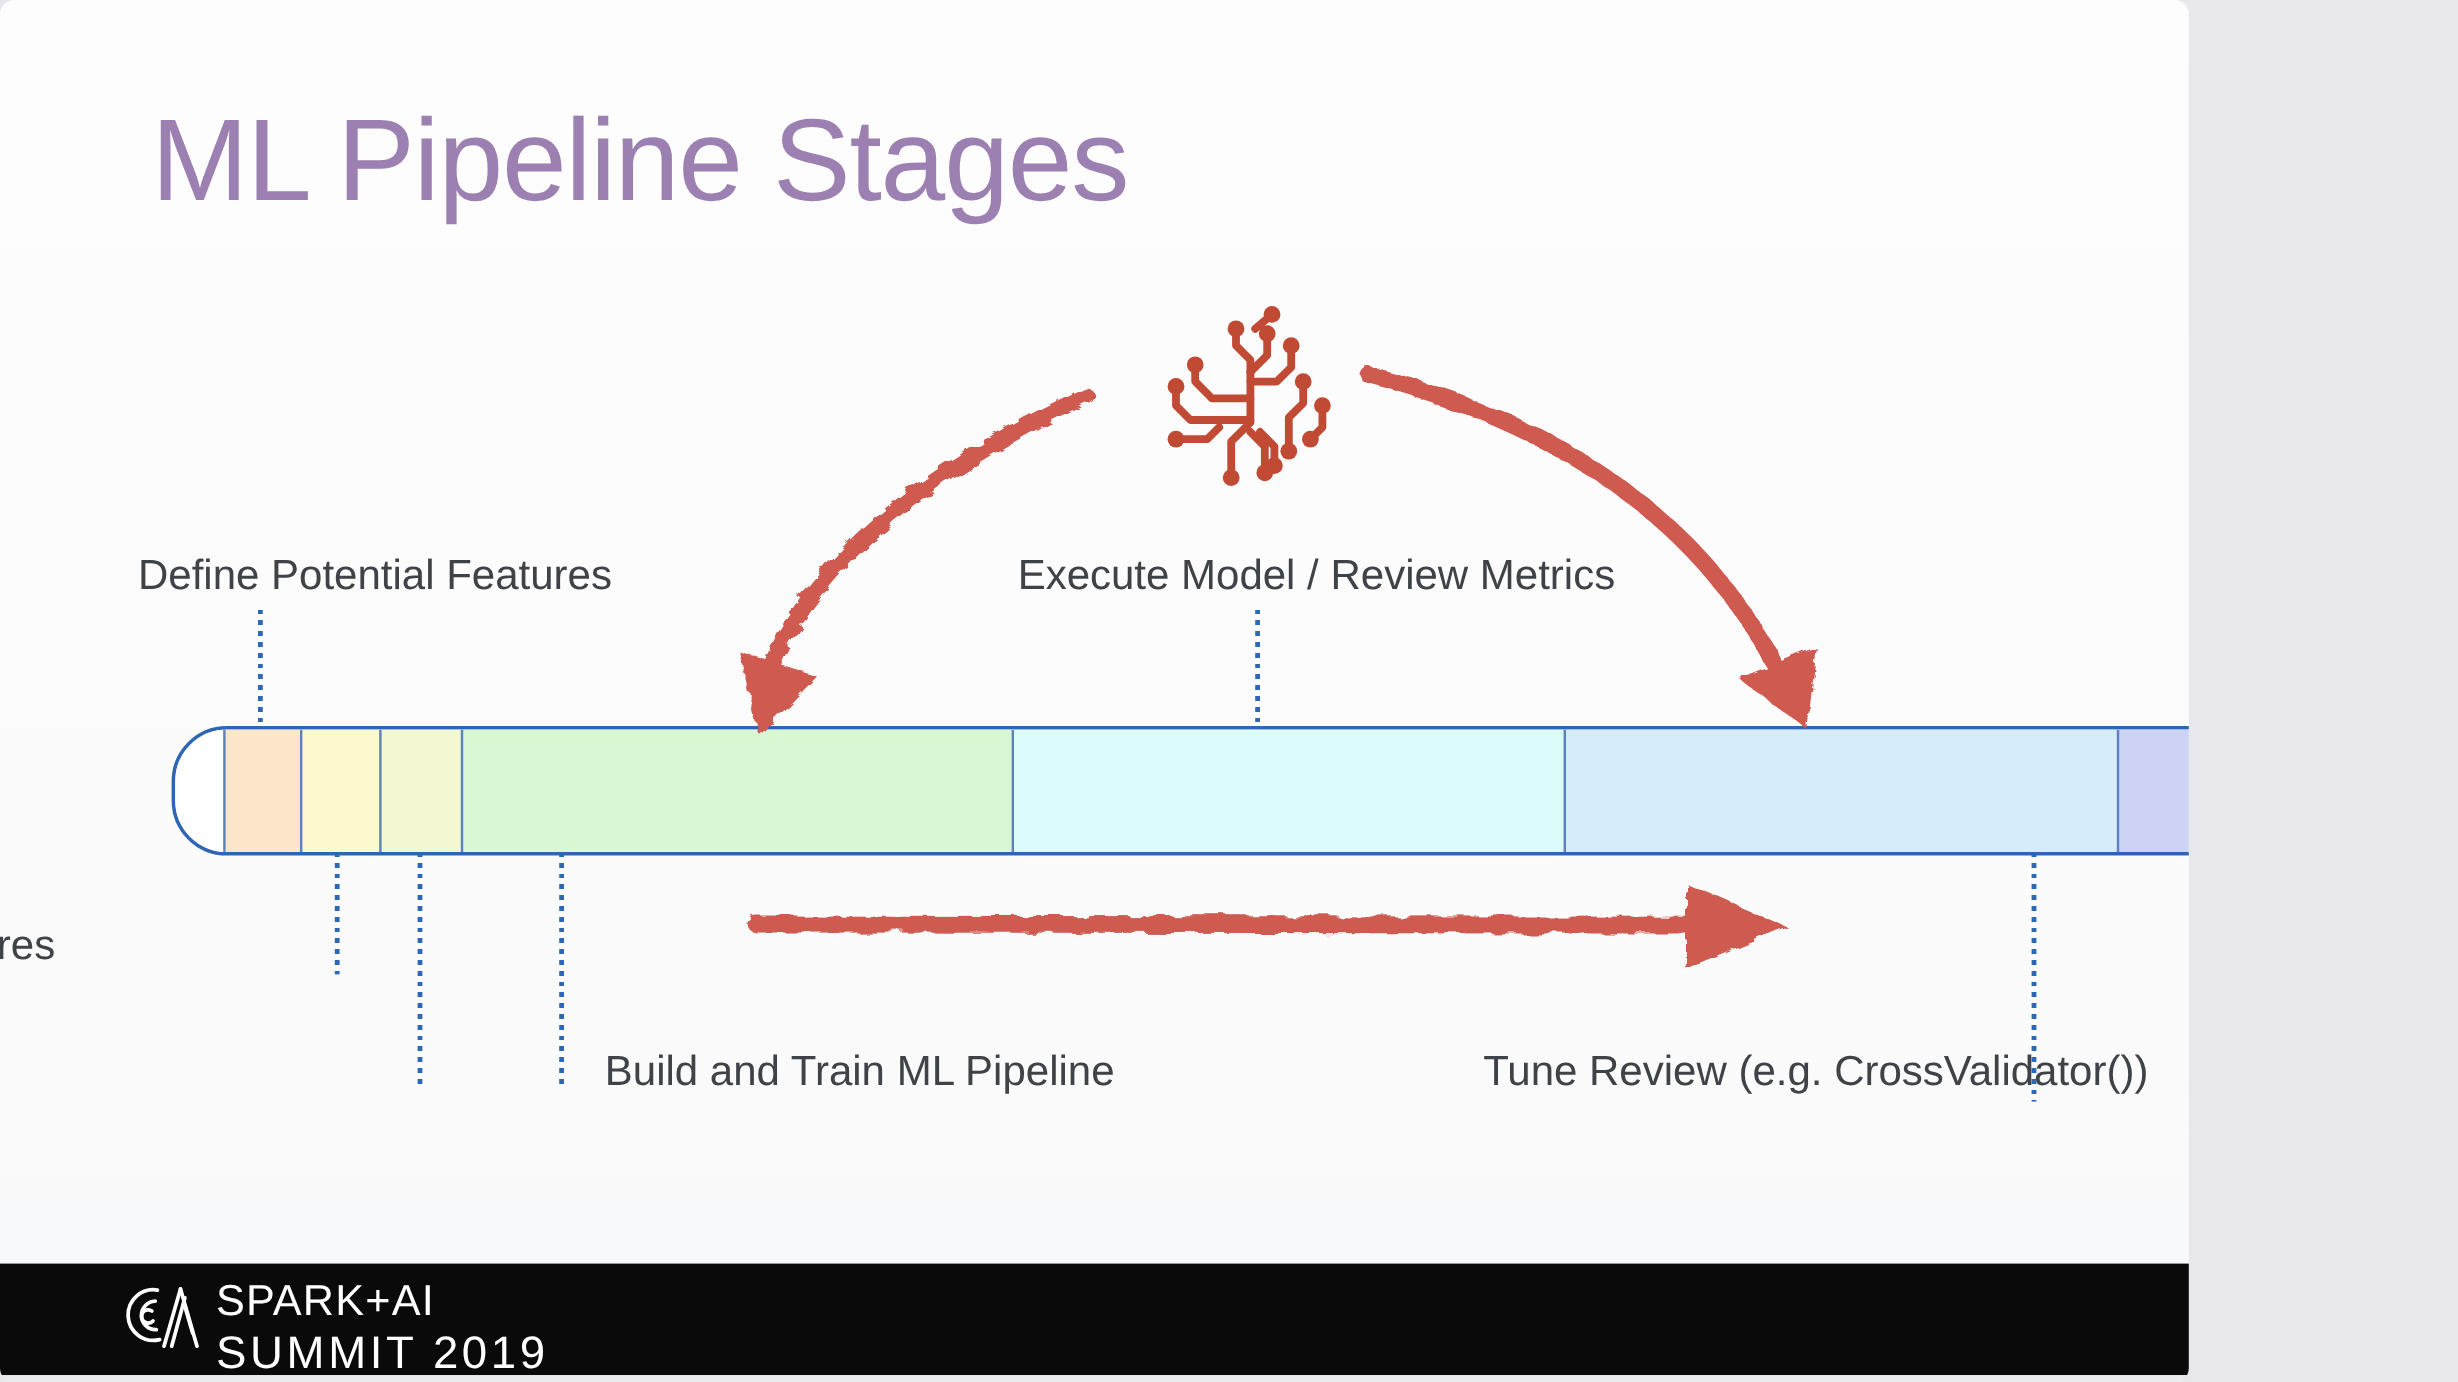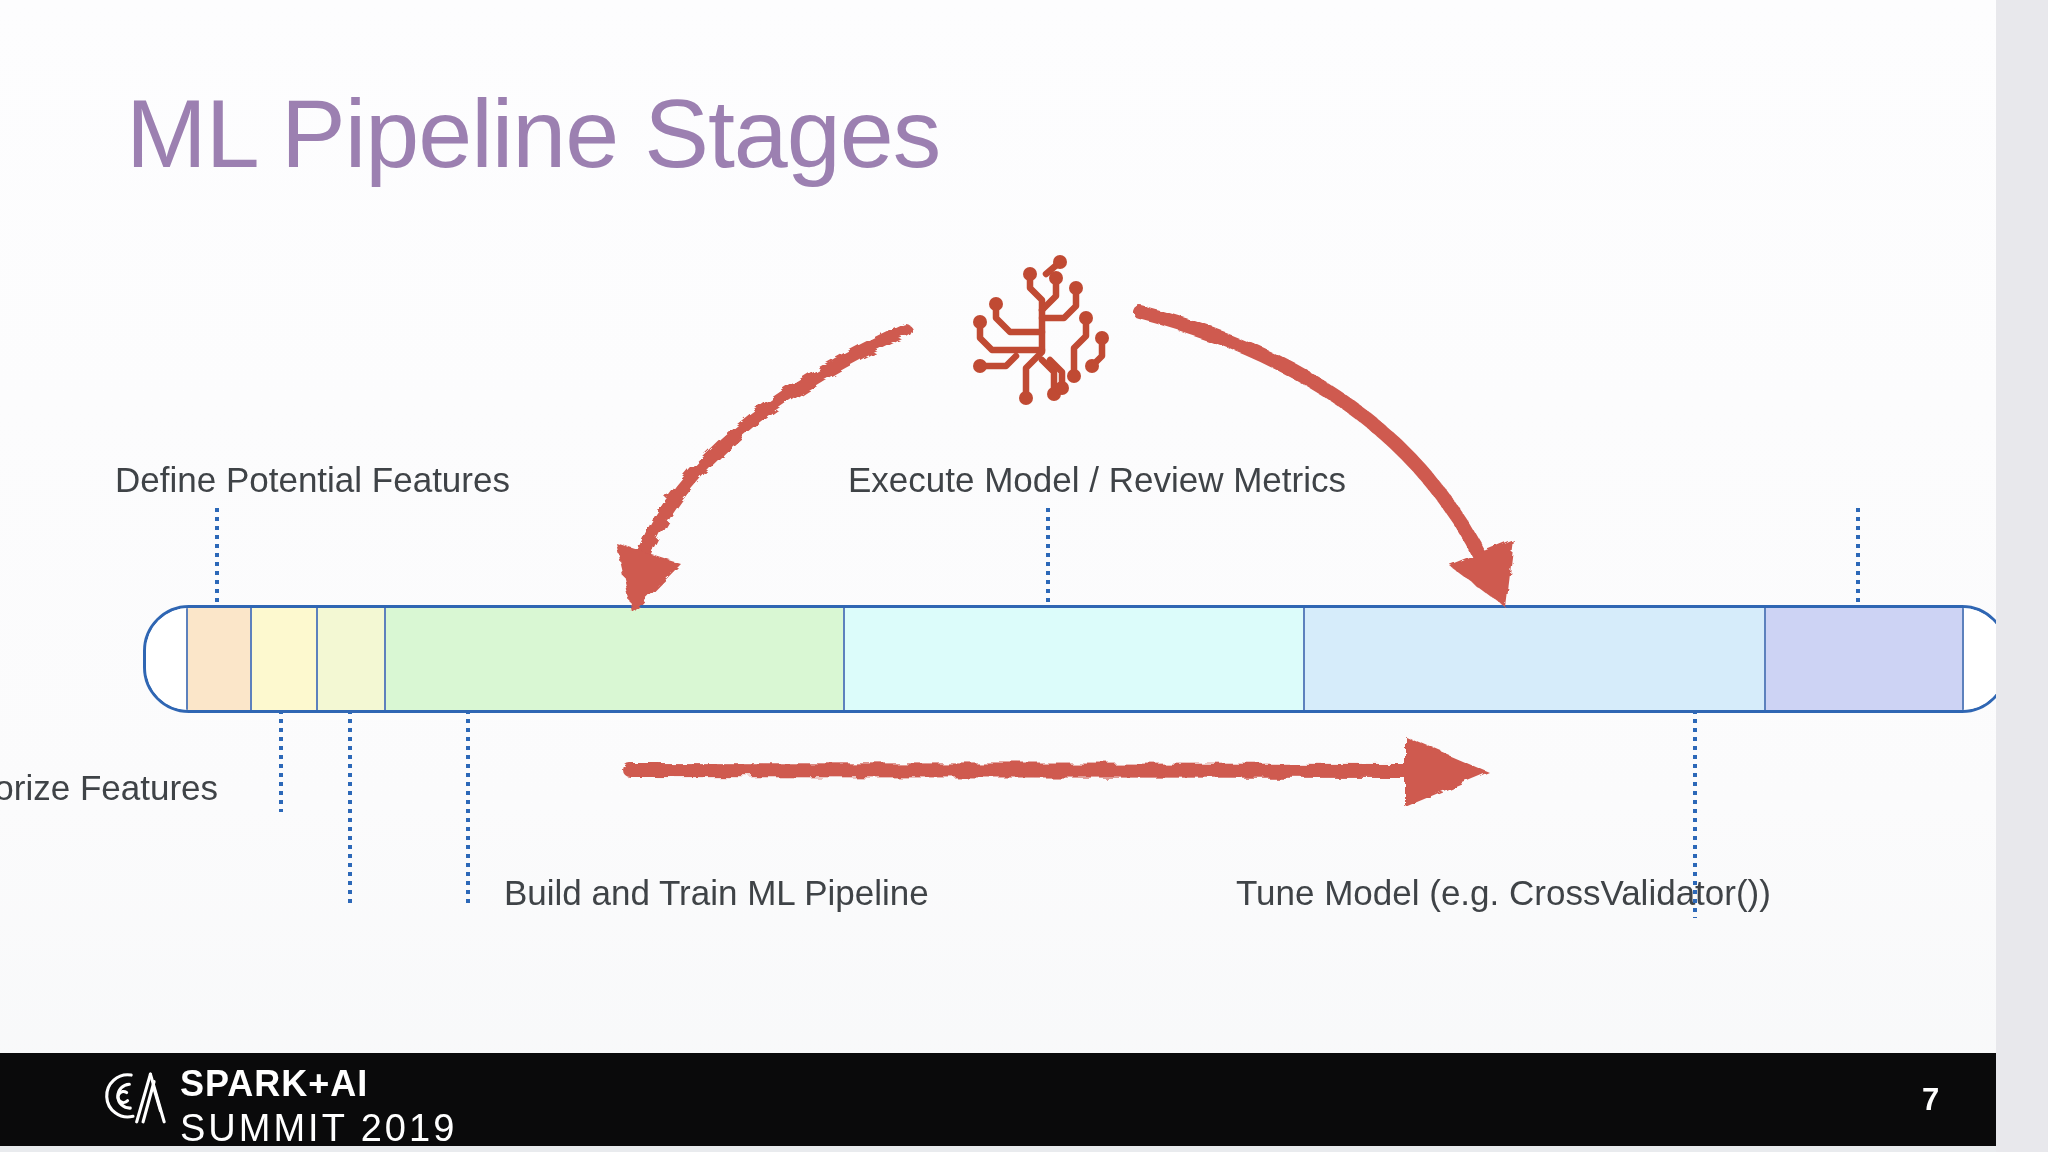--- a/index.html
+++ b/index.html
@@ -1,21 +1,22 @@
 <!DOCTYPE html>
 <html><head>
 <meta charset="utf-8">
 <style>
   html,body{margin:0;padding:0;background:#e8e8ec;}
   .slide{
     position:relative;
-    width:1996px;height:1152px;
+    width:1824px;height:1152px;
     background:linear-gradient(180deg,#fdfdfe 0%, #fbfbfc 70%, #f7f8f9 100%);
     overflow:hidden;
     font-family:"Liberation Sans", sans-serif;
+    border-radius:12px;
   }
   
   .title{
     position:absolute;left:126px;top:78px;
     font-size:97px;font-weight:300;letter-spacing:-1px;
     color:#9c80b1;white-space:nowrap;
   }
   
   .lbl{
     position:absolute;font-size:35px;color:#3f4347;white-space:nowrap;line-height:44px;
@@ -55,41 +56,41 @@
   .footer{
     position:absolute;left:0;top:1053px;width:2048px;height:93px;
     background:#0a0a0b;
   }
   .footer-strip{
     position:absolute;left:0;top:1146px;width:2048px;height:6px;background:#e9ebee;
   }
   .brand{
     position:absolute;left:180px;top:1066px;color:#ffffff;line-height:1;
   }
-  .brand-top{font-size:36px;font-weight:700;letter-spacing:1px;}
+  .brand-top{font-size:36px;font-weight:400;letter-spacing:1px;}
   .brand-bottom{font-size:38px;font-weight:400;letter-spacing:3px;margin-top:7px;}
   .brand-mark{position:absolute;left:100px;top:1066px;}
   .page-num{
     position:absolute;left:1922px;top:1082px;color:#ffffff;
     font-size:31px;font-weight:700;
   }
 </style>
 </head>
 <body>
 
 <div class="slide">
 
   <div class="title">ML Pipeline Stages</div>
 
   <div class="lbl lbl-define">Define Potential Features</div>
   <div class="lbl lbl-execute">Execute Model / Review Metrics</div>
 
   <div class="lbl lbl-vectorize">Vectorize Features</div>
   <div class="lbl lbl-build">Build and Train ML Pipeline</div>
-  <div class="lbl lbl-tune">Tune Model (e.g. CrossValidator())</div>
+  <div class="lbl lbl-tune">Tune Review (e.g. CrossValidator())</div>
 
   <div class="leader leader-define"></div>
   <div class="leader leader-execute"></div>
   <div class="leader leader-review"></div>
   <div class="leader leader-vectorize"></div>
   <div class="leader leader-choose"></div>
   <div class="leader leader-build"></div>
   <div class="leader leader-tune"></div>
 
   <div class="bar">

